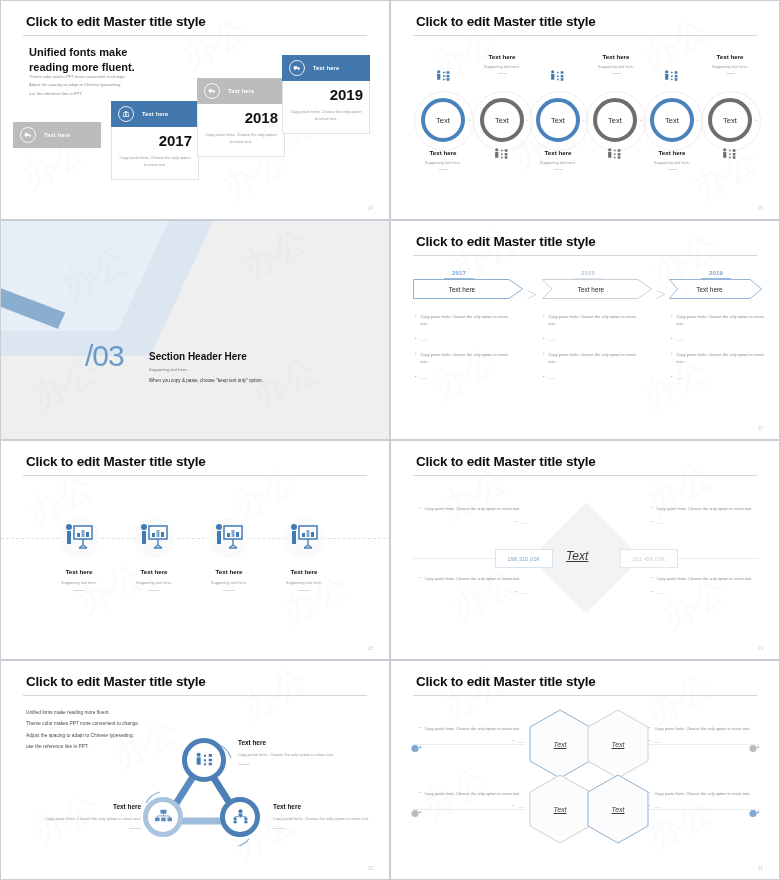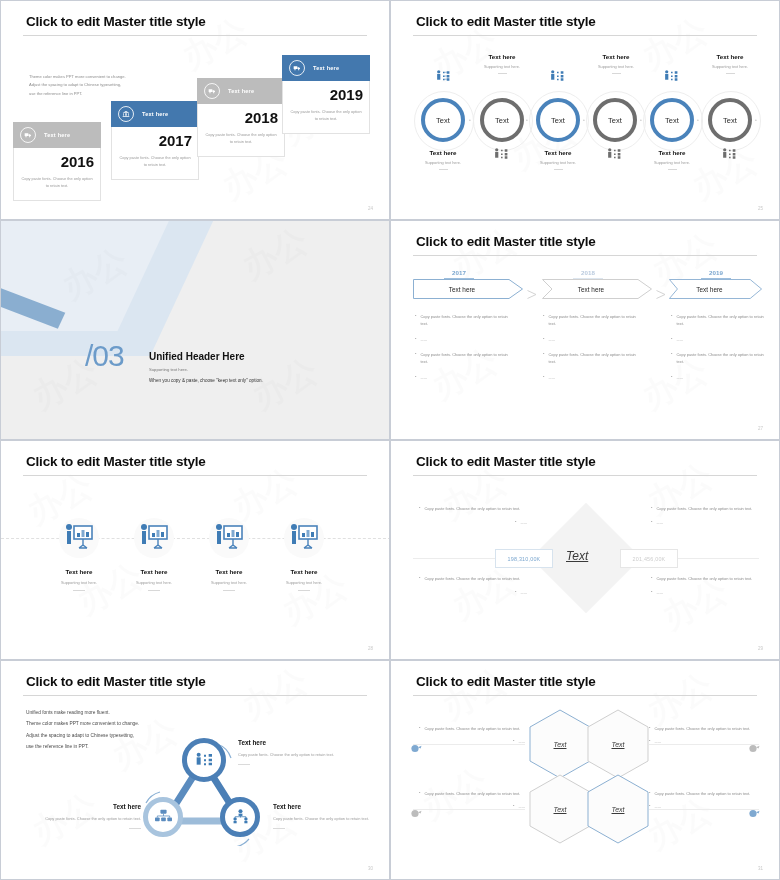--- a/index.html
+++ b/index.html
@@ -97,41 +97,41 @@
   <div class="slide">
     <div class="wm">
       <span style="left:180px;top:20px;">办公</span>
         <span style="left:280px;top:95px;">办公</span>
       <span style="left:20px;top:140px;">办公</span>
         <span style="left:220px;top:150px;">办公</span>
     </div>
     <div class="title">Click to edit Master title style</div>
     <div class="title-rule"></div>
 
+    <div class="s1-head">
+      <div>Unified fonts make</div>
+      <div>reading more fluent.</div>
+    </div>
     <div class="s1-sub">
       <div>Theme color makes PPT more convenient to change.</div>
       <div>Adjust the spacing to adapt to Chinese typesetting,</div>
       <div>use the reference line in PPT.</div>
     </div>
 
     <div class="card" style="left:12px;top:121px;">
       <div class="bar gray">
         <span class="cicon">
           <svg viewBox="0 0 24 24">
               <path d="M2 7h11v8H2z M14 10h4l3 3v2h-7z"></path>
               <circle cx="6" cy="17" r="2"></circle>
               <circle cx="17" cy="17" r="2"></circle>
             </svg>
         </span>
         <span class="lbl">Text here</span>
       </div>
-      <div class="body">
-        <div class="yr">2016</div>
-        <div class="cp">Copy paste fonts. Choose the only option to retain text.</div>
-      </div>
     </div>
 
     <div class="card" style="left:110px;top:100px;">
       <div class="bar blue">
         <span class="cicon">
           <svg viewBox="0 0 24 24">
               <path d="M12 3 2 8h20z M4 10h2v7H4z M9 10h2v7H9z M13 10h2v7h-2z M18 10h2v7h-2z M2 18h20v2H2z"></path>
             </svg>
         </span>
         <span class="lbl">Text here</span>
@@ -306,21 +306,21 @@
     <div class="s3q1"></div>
     <div class="s3q2"></div>
     <div class="s3acc"></div>
     <div class="wm">
       <span style="left:60px;top:30px;">办公</span>
         <span style="left:240px;top:10px;">办公</span>
       <span style="left:30px;top:140px;">办公</span>
         <span style="left:250px;top:140px;">办公</span>
     </div>
     <div class="s3num">/03</div>
-    <div class="s3h">Unified Header Here</div>
+    <div class="s3h">Section Header Here</div>
     <div class="s3s1">Supporting text here.</div>
     <div class="s3s2">When you copy &amp; paste, choose "keep text only" option.</div>
   </div>
 
   <div class="slide">
     <div class="wm">
       <span style="left:60px;top:10px;">办公</span>
         <span style="left:260px;top:15px;">办公</span>
       <span style="left:40px;top:130px;">办公</span>
         <span style="left:250px;top:140px;">办公</span>

